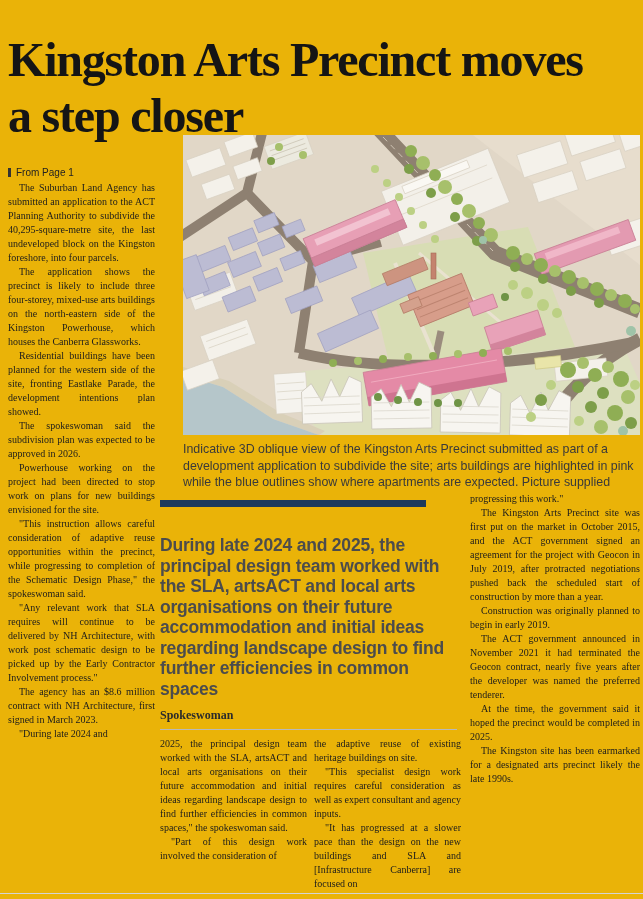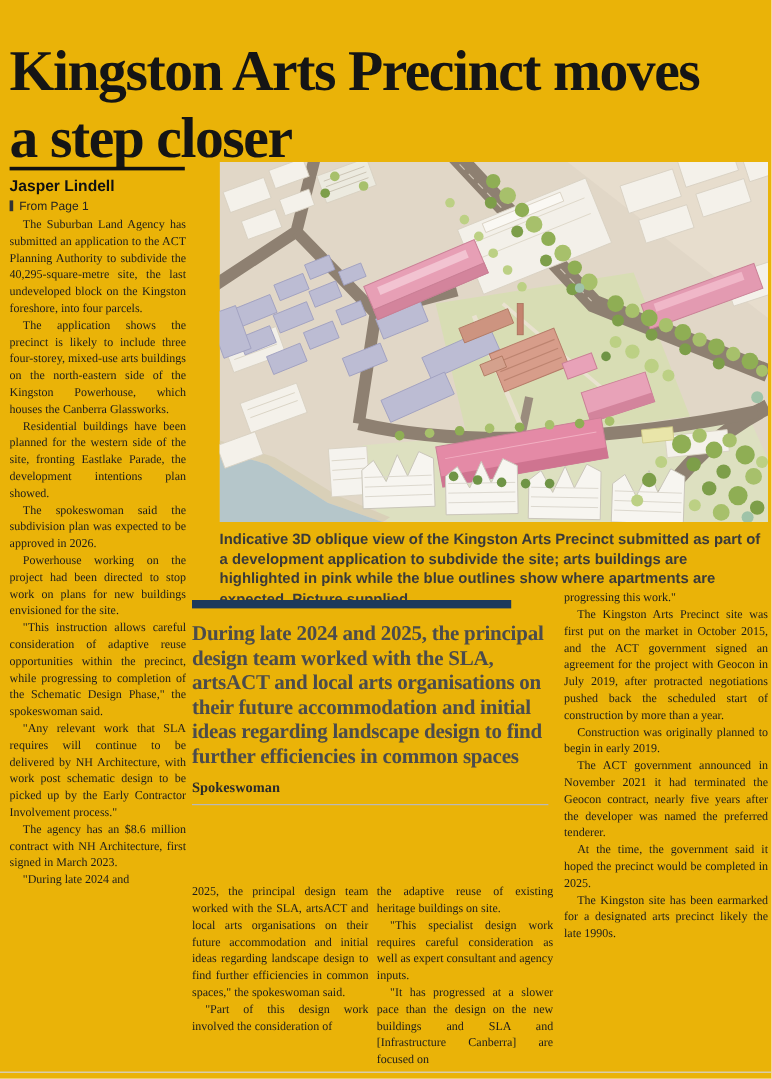--- a/index.html
+++ b/index.html
@@ -25,43 +25,39 @@
   .col p.indent{text-indent:11px;}
   #col1{left:8px;top:181px;width:147px;height:710px;}
   #col2{left:160px;top:737px;width:147px;height:155px;}
   #col3{left:314px;top:737px;width:147px;height:155px;}
   #col4{left:470px;top:492px;width:170px;height:400px;}
 
   .figure{position:absolute;left:183px;top:135px;width:457px;height:300px;}
   .figure svg{display:block;}
   .caption{position:absolute;left:183px;top:441px;width:452px;
     font-family:"Liberation Sans",sans-serif;font-size:12.4px;line-height:16.5px;
-    color:#3a3a3a;text-align:left;font-weight:bold;}
+    color:#3a3a3a;text-align:left;}
 
   .pullquote{position:absolute;left:160px;top:500px;width:297px;}
   .pq-bar{width:266px;height:7px;background:#1c3a5c;}
-  .pq-text{margin-top:10px;font-family:Liberation Serif, serif;font-weight:bold;
+  .pq-text{margin-top:28px;font-family:Liberation Sans, sans-serif;font-weight:bold;
     font-size:17.5px;line-height:20.5px;letter-spacing:-0.2px;color:#4c4c4c;}
   .pq-attr{margin-top:9px;font-family:"Liberation Serif",serif;font-weight:bold;
     font-size:12px;color:#2b2b2b;}
   .pq-rule{margin-top:6px;border-top:1px solid #b9b9b9;width:297px;height:0;}
 
   .bottom-rule{position:absolute;left:0;top:893px;width:643px;border-top:1px solid #d4d4d4;height:0;}
 </style>
 </head>
 <body>
 
 <div class="page">
 
   <h1 class="headline">Kingston Arts Precinct moves a step closer</h1>
 
-  <div class="byline-block">
-    <div class="byline-rule"></div>
-    <div class="byline-name">Jasper Lindell</div>
-  </div>
 
   <div class="from-page">
     <span class="marker"></span><span>From Page 1</span>
   </div>
 
   <div id="col1" class="col">
       <p class="indent">The Suburban Land Agency has submitted an application to the ACT Planning Authority to subdivide the 40,295-square-metre site, the last undeveloped block on the Kingston foreshore, into four parcels.</p>
       <p class="indent">The application shows the precinct is likely to include three four-storey, mixed-use arts buildings on the north-eastern side of the Kingston Powerhouse, which houses the Canberra Glassworks.</p>
       <p class="indent">Residential buildings have been planned for the western side of the site, fronting Eastlake Parade, the development intentions plan showed.</p>
       <p class="indent">The spokeswoman said the subdivision plan was expected to be approved in 2026.</p>

